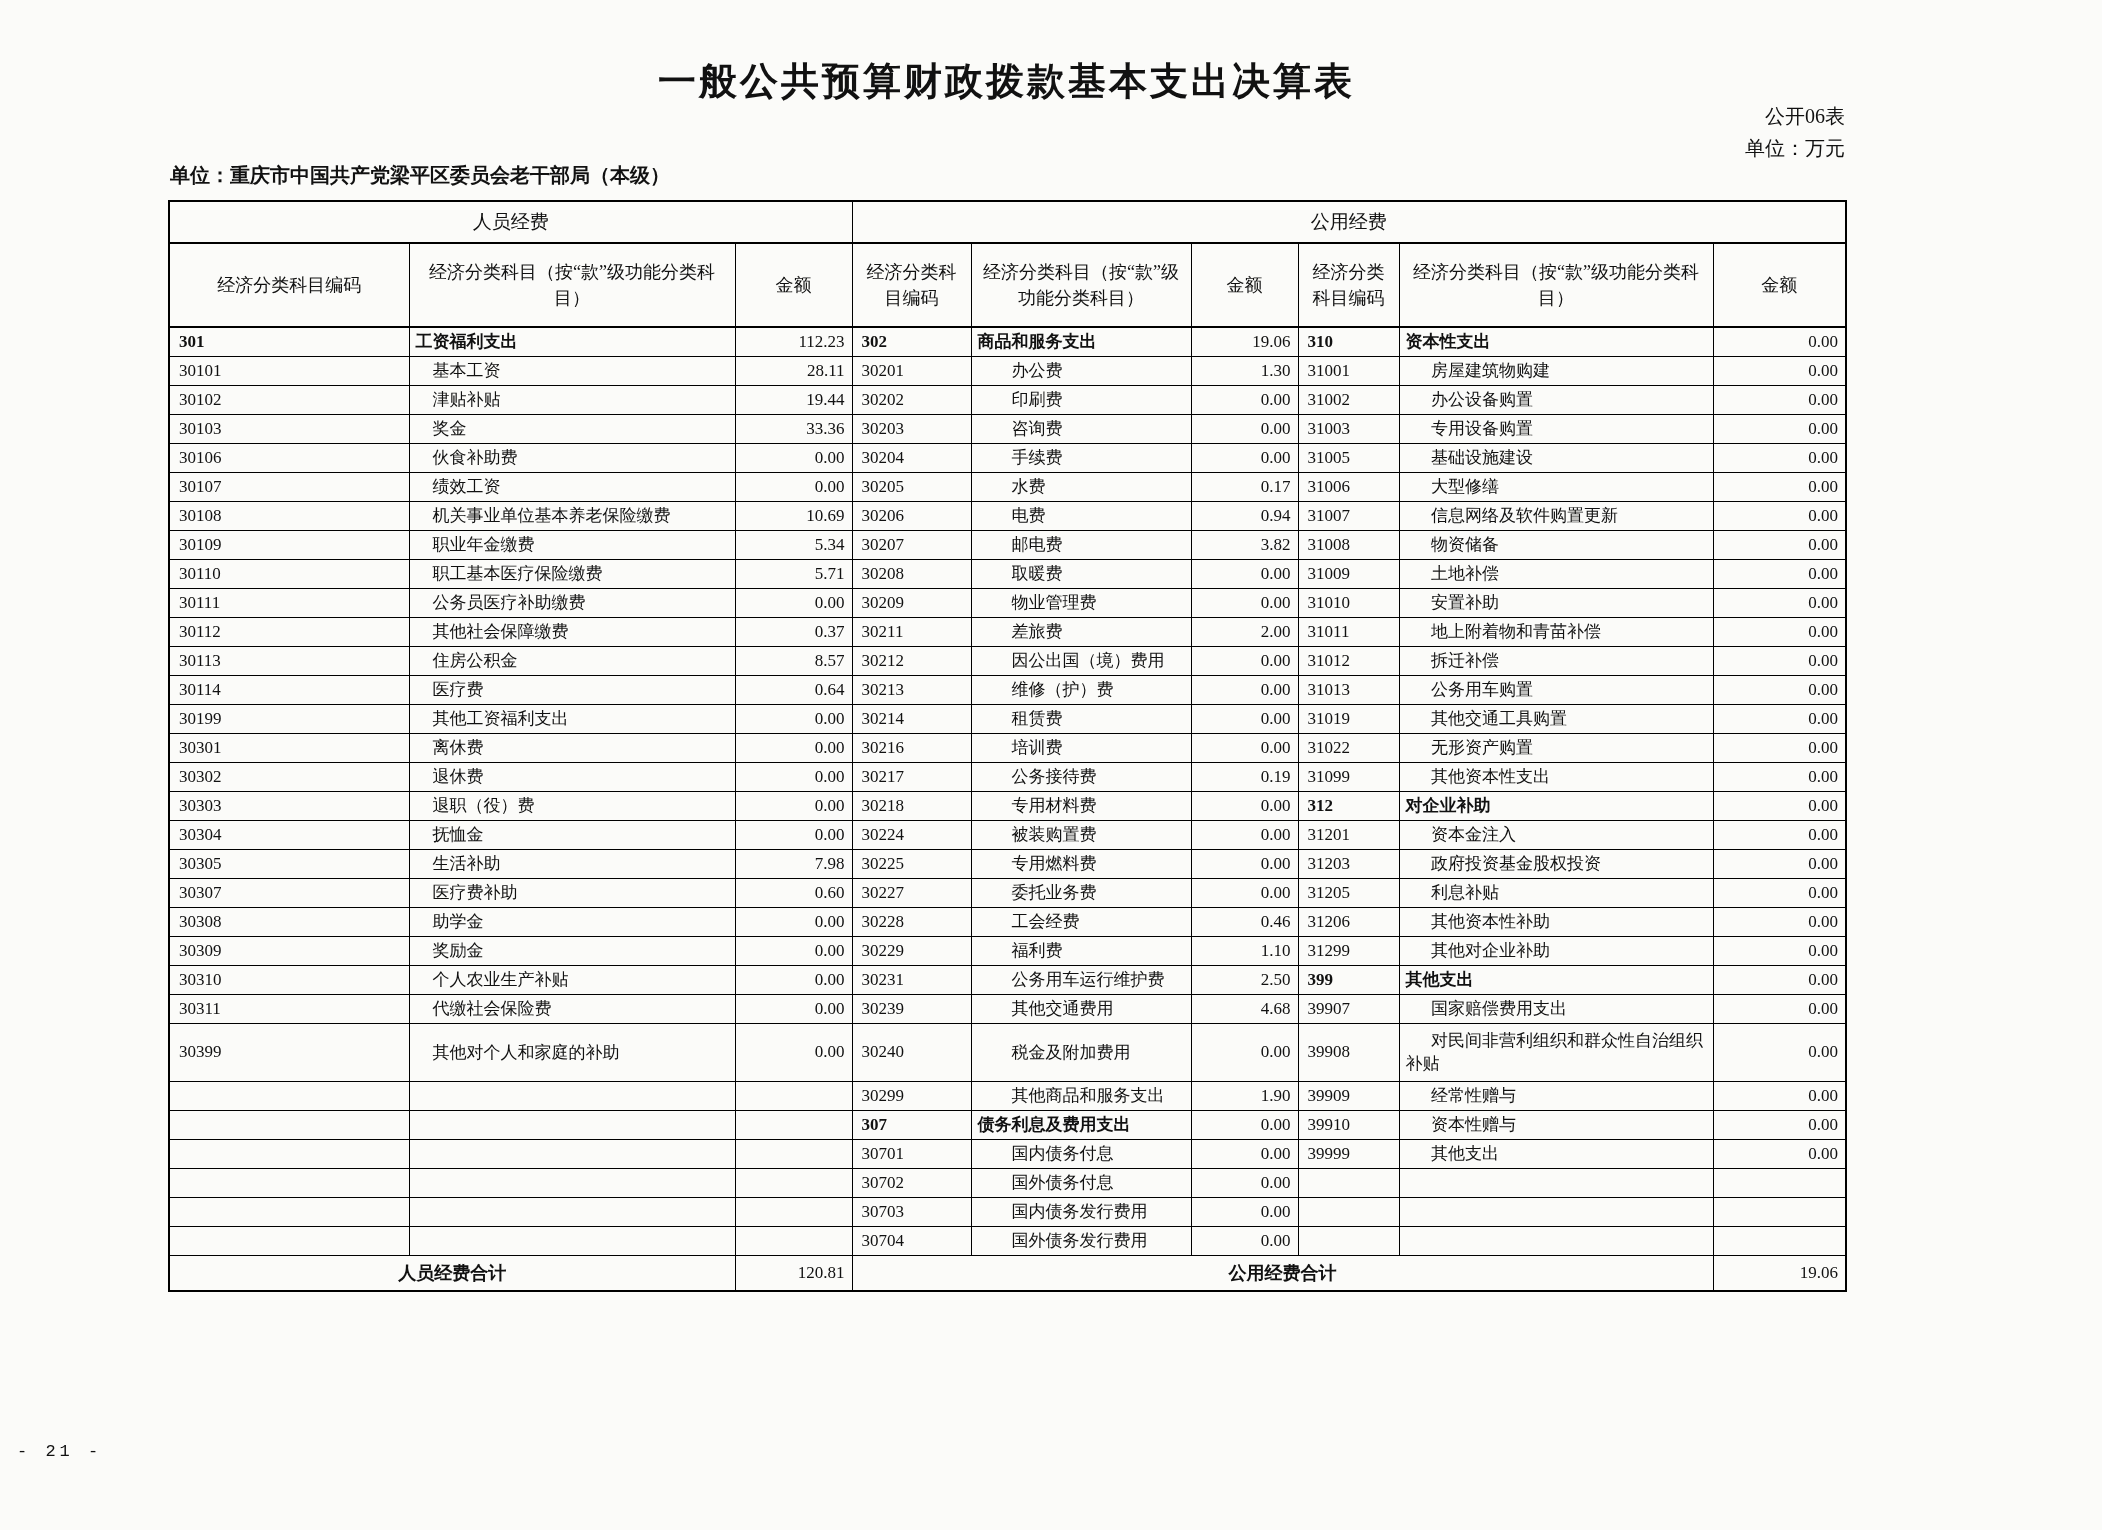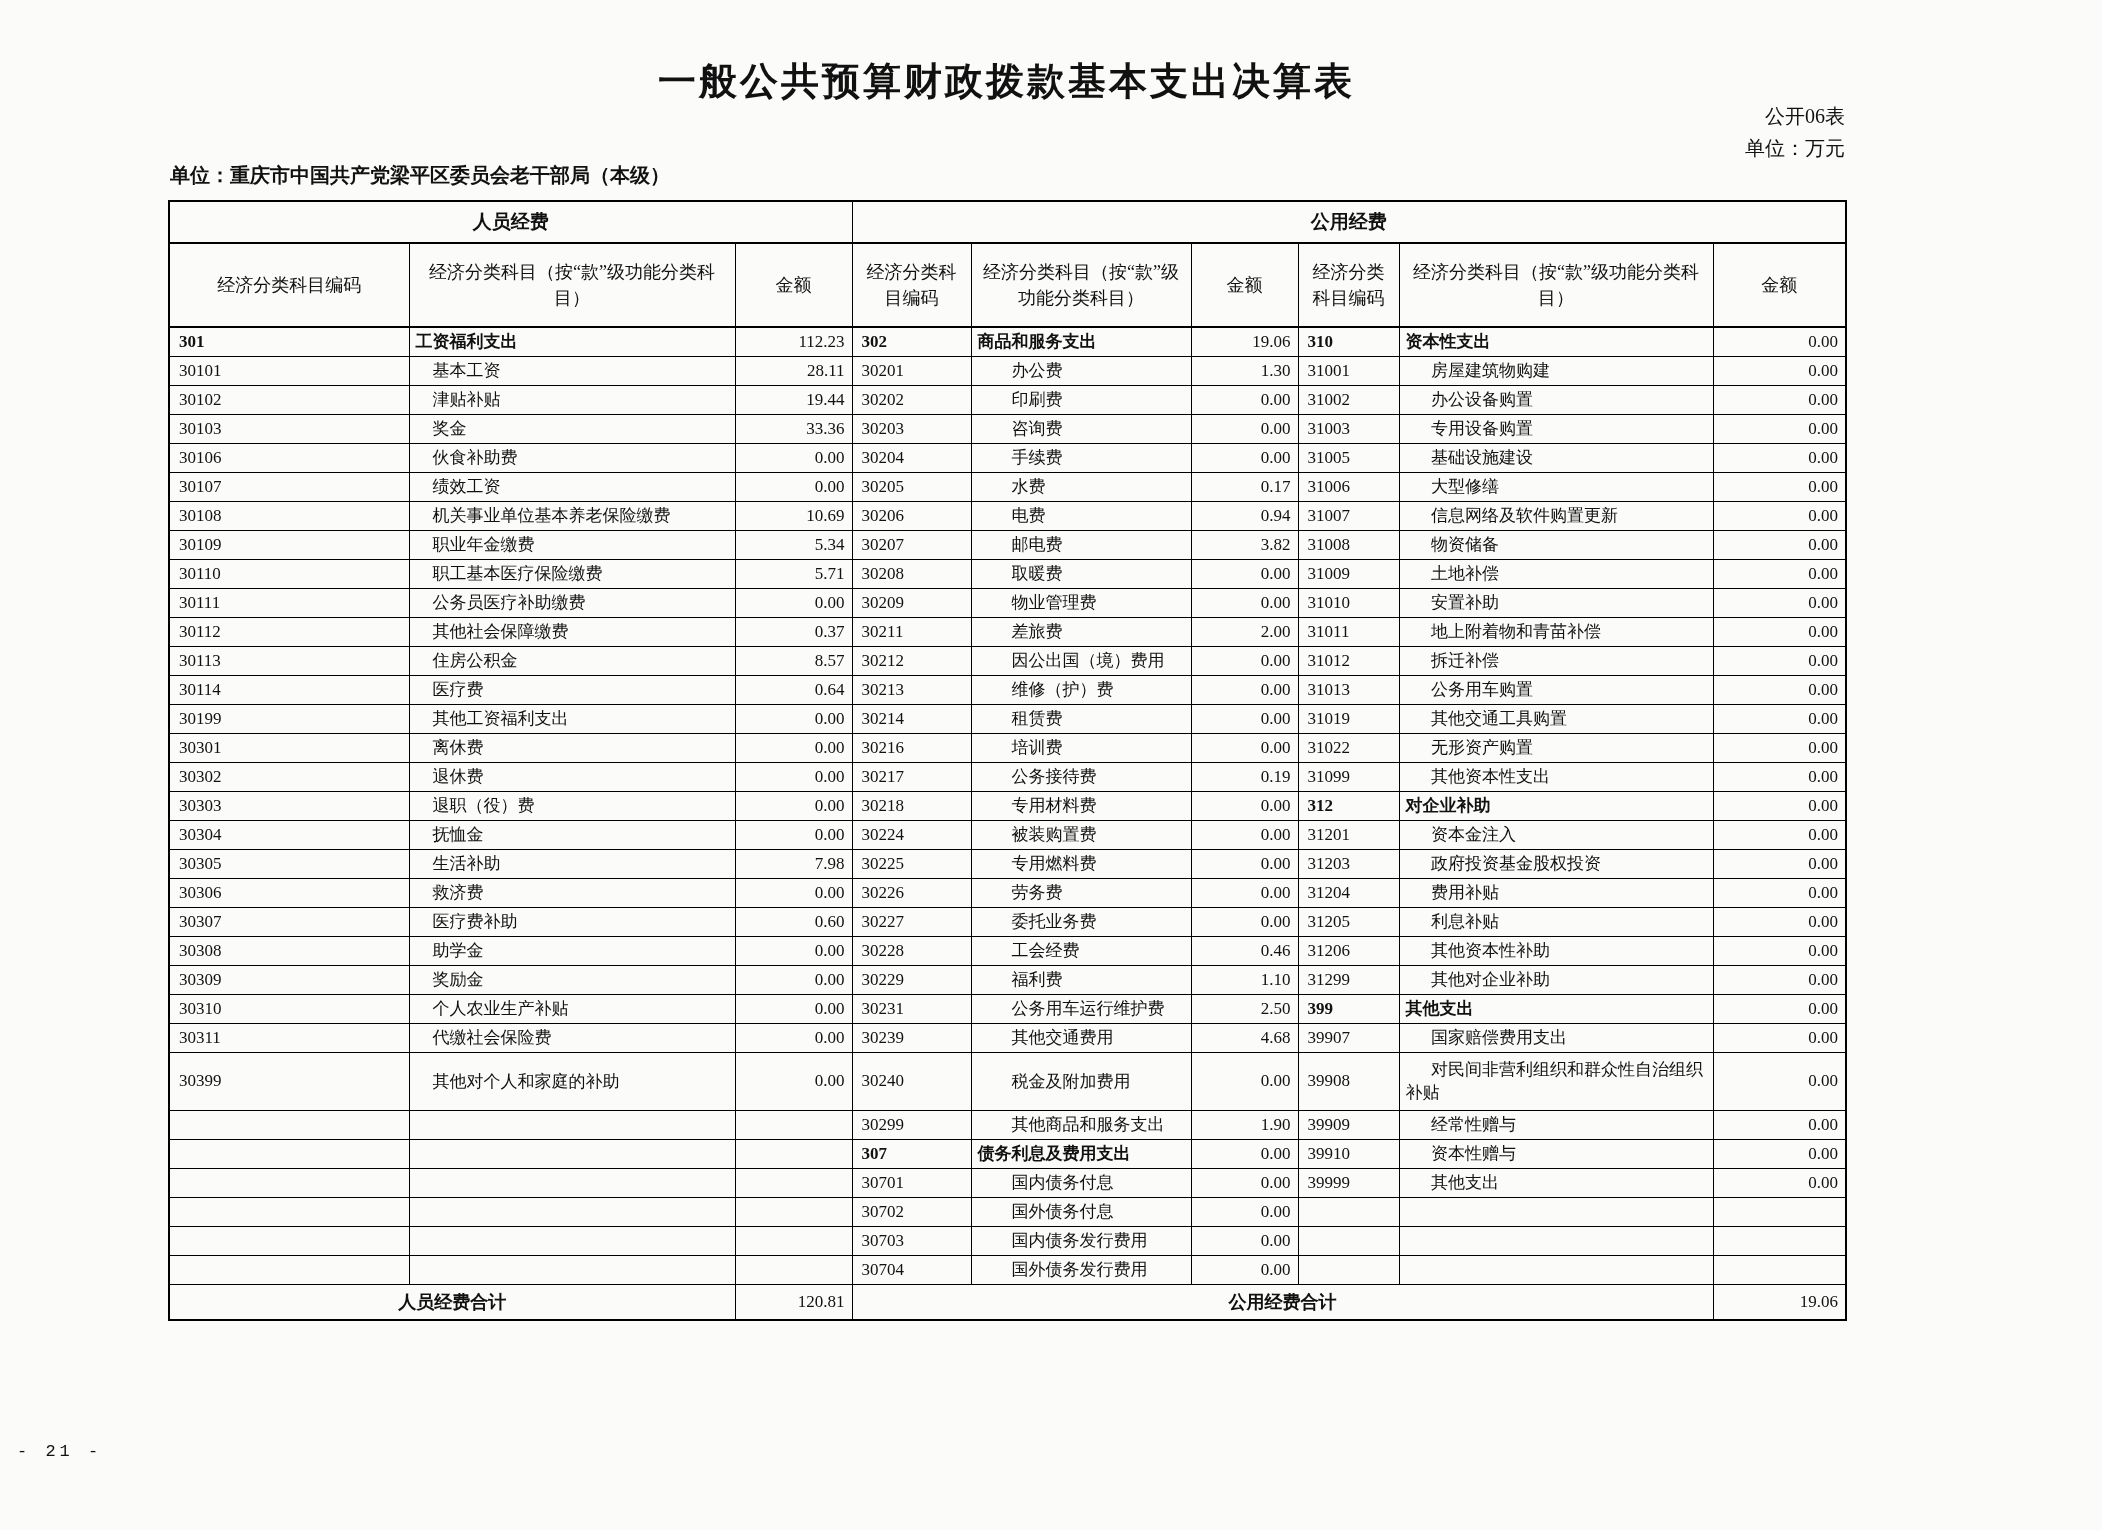--- a/index.html
+++ b/index.html
@@ -30,21 +30,21 @@
     border:2px solid #000;
   }
   .report th,.report td{
     border:1px solid #000;
     font-size:17px;
     padding:0 6px;
     overflow:hidden;
     vertical-align:middle;
   }
   tr.section-row th{
-    height:40px;font-size:19px;font-weight:bold;
+    height:40px;font-size:19px;font-weight:normal;
     border-bottom:2px solid #000;
   }
   tr.colhead-row th{
     height:74px;font-size:18px;font-weight:normal;
     text-align:center;line-height:1.45;
     padding:4px 10px;border-bottom:2px solid #000;
   }
   tbody tr{height:29px;padding-left:16px;}
   tbody tr.tall{height:58px;}
   td.code{text-align:left;padding-left:9px;}
@@ -312,31 +312,20 @@
           <td class="subject child-l">生活补助</td>
           <td class="amount">7.98</td>
           <td class="code">30225</td>
           <td class="subject child-m">专用燃料费</td>
           <td class="amount">0.00</td>
           <td class="code">31203</td>
           <td class="subject child-r">政府投资基金股权投资</td>
           <td class="amount">0.00</td>
         </tr>
         <tr>
-          <td class="code">30306</td>
-          <td class="subject child-l">救济费</td>
-          <td class="amount">0.00</td>
-          <td class="code">30226</td>
-          <td class="subject child-m">劳务费</td>
-          <td class="amount">0.00</td>
-          <td class="code">31204</td>
-          <td class="subject child-r">费用补贴</td>
-          <td class="amount">0.00</td>
-        </tr>
-        <tr>
           <td class="code">30307</td>
           <td class="subject child-l">医疗费补助</td>
           <td class="amount">0.60</td>
           <td class="code">30227</td>
           <td class="subject child-m">委托业务费</td>
           <td class="amount">0.00</td>
           <td class="code">31205</td>
           <td class="subject child-r">利息补贴</td>
           <td class="amount">0.00</td>
         </tr>

